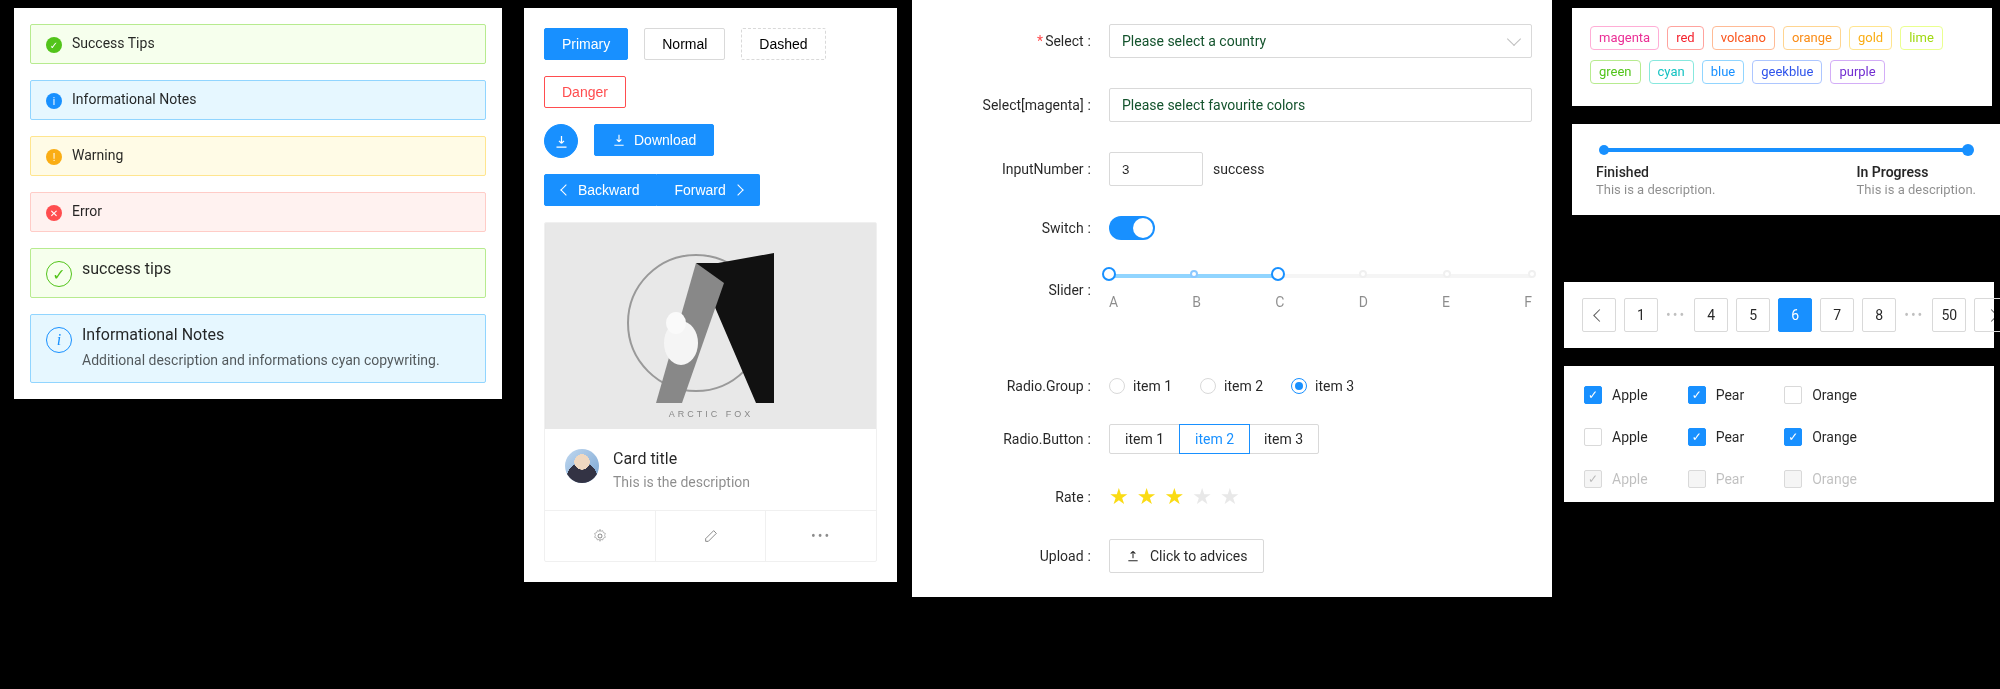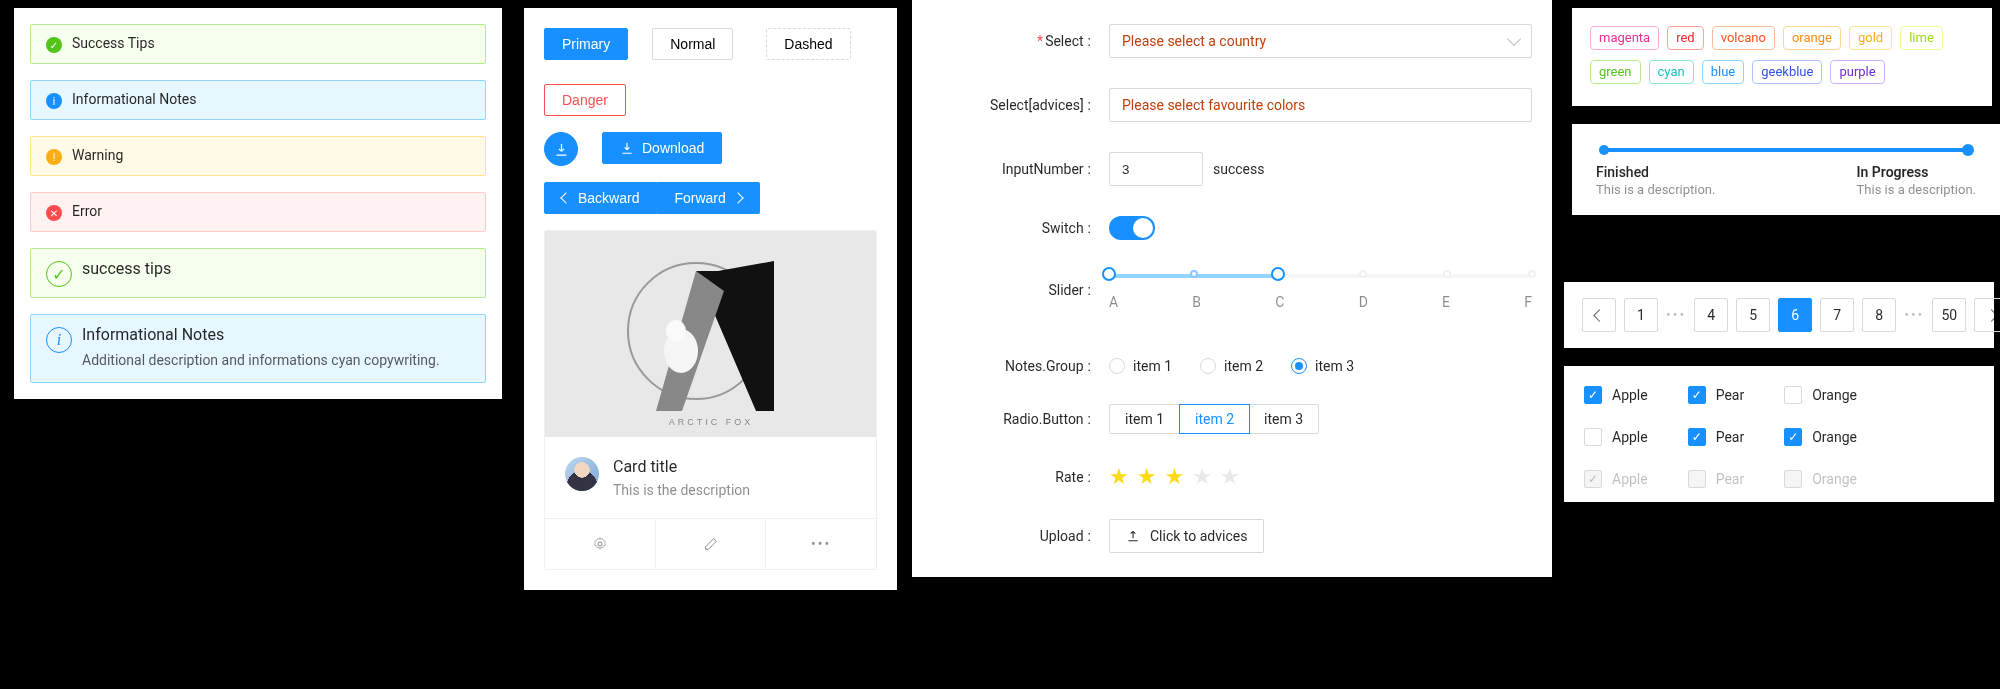--- a/index.html
+++ b/index.html
@@ -46,28 +46,28 @@
     width: 26px; height: 26px; font-size: 16px; background: transparent;
     border: 1.6px solid currentColor;
   }
   .alert-big.alert-success .alert-icon { color: #52c41a; }
   .alert-big.alert-info .alert-icon { color: #1890ff; font-family: Georgia, serif; font-style: italic; }
   .alert-big .alert-title { font-size: 16px; margin-bottom: 6px; }
   .alert-desc { color: rgba(0,0,0,0.65); line-height: 1.55; }
 
   
   .middle { left: 524px; top: 8px; width: 373px; padding: 20px; }
-  .btn-row { display: flex; gap: 24px; margin-bottom: 16px; flex-wrap: wrap; }
+  .btn-row { display: flex; gap: 16px; margin-bottom: 16px; flex-wrap: wrap; }
   .btn {
     height: 32px; padding: 0 17px; border-radius: 2px;
     border: 1px solid #d9d9d9; background: #fff; cursor: pointer;
     display: inline-flex; align-items: center; gap: 8px; font-size: 14px;
   }
   .btn-primary { background: #1890ff; border-color: #1890ff; color: #fff; }
-  .btn-dashed { border-style: dashed; margin-left: 9px; }
+  .btn-dashed { border-style: dashed; }
   .btn-danger { color: #ff4d4f; border-color: #ff4d4f; }
   .btn-circle { width: 34px; height: 34px; border-radius: 50%; padding: 0; justify-content: center; }
   .btn-group { display: inline-flex; }
   .btn-group .btn { border-radius: 0; }
   .btn-group .btn:first-child { border-radius: 2px 0 0 2px; }
   .btn-group .btn:last-child { border-radius: 0 2px 2px 0; border-left: none; }
   .card { border: 1px solid #f0f0f0; border-radius: 2px; overflow: hidden; }
   .card-cover { background:#e6e6e6; height:206px; display:flex; align-items:center; justify-content:center; position:relative; }
   .card-body { padding: 20px; display: flex; gap: 14px; align-items: flex-start; }
   .avatar {
@@ -98,21 +98,21 @@
   }
   .form-label .req { color: #ff4d4f; }
   .form-label::after { content: ":"; margin-left:2px; margin-right:6px; }
   .form-ctrl { flex: 1; display: flex; align-items: center; gap: 10px; }
   .select, .input {
     width: 100%; height: 34px; padding: 0 12px;
     border: 1px solid #d9d9d9; border-radius: 2px;
     display: flex; align-items: center; justify-content: space-between;
     color: rgba(0,0,0,0.85);
   }
-  .select .placeholder { color: #c2410c; }
+  .select .placeholder { color: #14532d; }
   .input-number { width: 94px; }
   .chev {
     width: 10px; height: 10px; border-right: 1.4px solid #bfbfbf; border-bottom: 1.4px solid #bfbfbf;
     transform: rotate(45deg); margin-top:-4px;
   }
   .switch {
     width: 46px; height: 24px; border-radius: 12px; background: #1890ff;
     position: relative; cursor: pointer;
   }
   .switch::after {
@@ -306,21 +306,21 @@
     <div class="form-ctrl">
       <div class="select">
         <span class="placeholder">Please select a country</span>
         <span class="chev"></span>
       </div>
     </div>
   </div>
 
   <div class="form-row">
     <div class="form-label">
-      <span>Select[advices]</span>
+      <span>Select[magenta]</span>
     </div>
     <div class="form-ctrl">
       <div class="select">
         <span class="placeholder">Please select favourite colors</span>
       </div>
     </div>
   </div>
 
   <div class="form-row">
     <div class="form-label">
@@ -334,21 +334,21 @@
 
   <div class="form-row">
     <div class="form-label">
       <span>Switch</span>
     </div>
     <div class="form-ctrl">
       <div class="switch"></div>
     </div>
   </div>
 
-  <div class="form-row" style="margin-bottom:48px">
+  <div class="form-row" style="margin-bottom:68px">
     <div class="form-label">
       <span>Slider</span>
     </div>
     <div class="form-ctrl" style="display:block">
       <div class="slider">
         <div class="slider-rail"></div>
         <div class="slider-track"></div>
         <div class="slider-dot active" style="left:0%"></div>
         <div class="slider-dot active" style="left:20%"></div>
         <div class="slider-dot active" style="left:40%"></div>
@@ -364,21 +364,21 @@
         <span>C</span>
         <span>D</span>
         <span>E</span>
         <span>F</span>
       </div>
     </div>
   </div>
 
   <div class="form-row">
     <div class="form-label">
-      <span>Notes.Group</span>
+      <span>Radio.Group</span>
     </div>
     <div class="form-ctrl">
       <label class="radio">
           <span class="radio-circle"></span>
           <span>item 1</span>
         </label>
       <label class="radio">
           <span class="radio-circle"></span>
           <span>item 2</span>
         </label>

